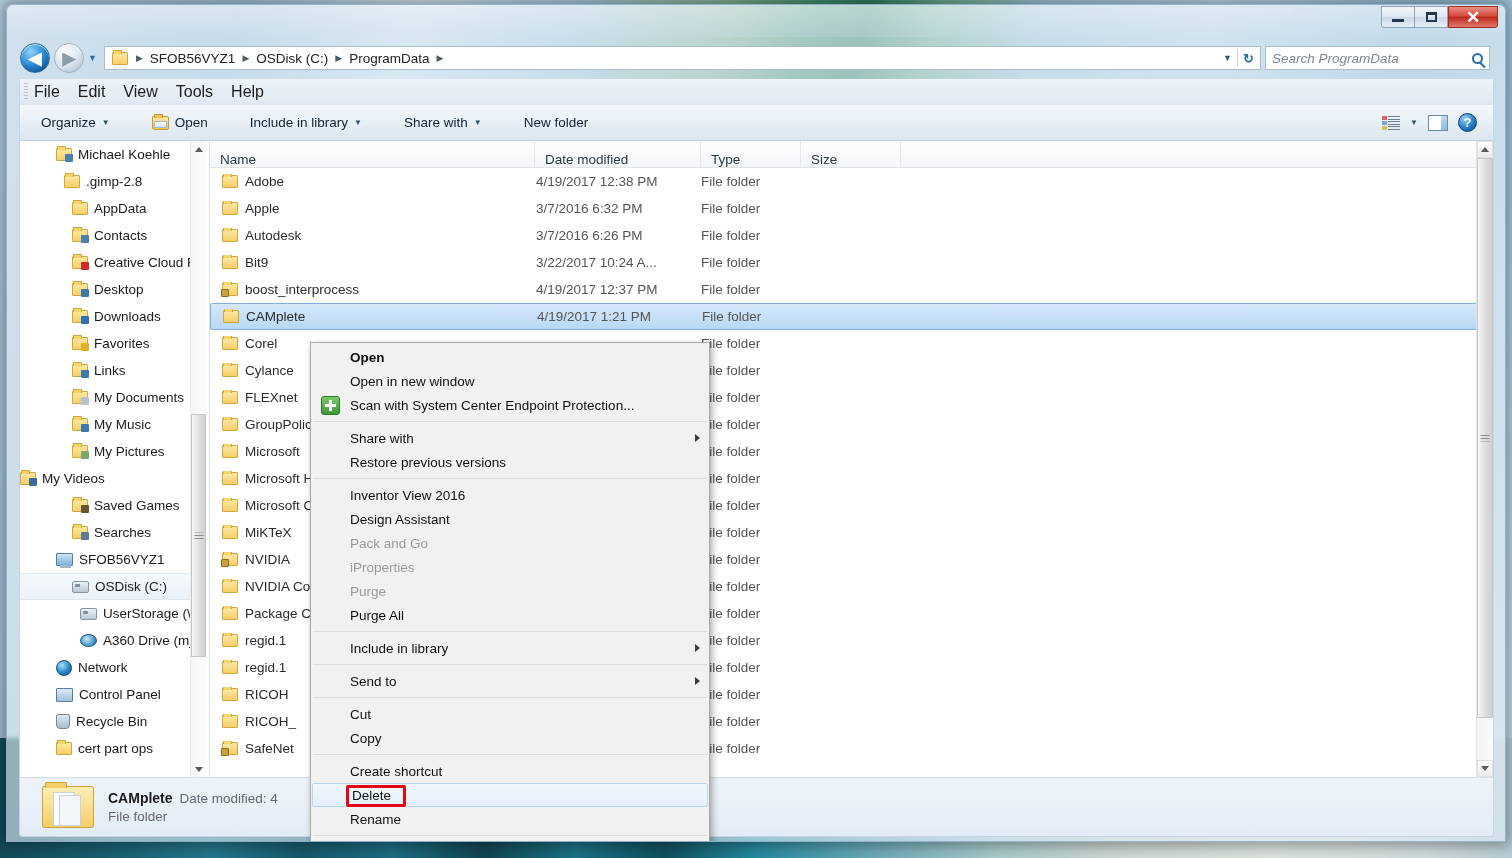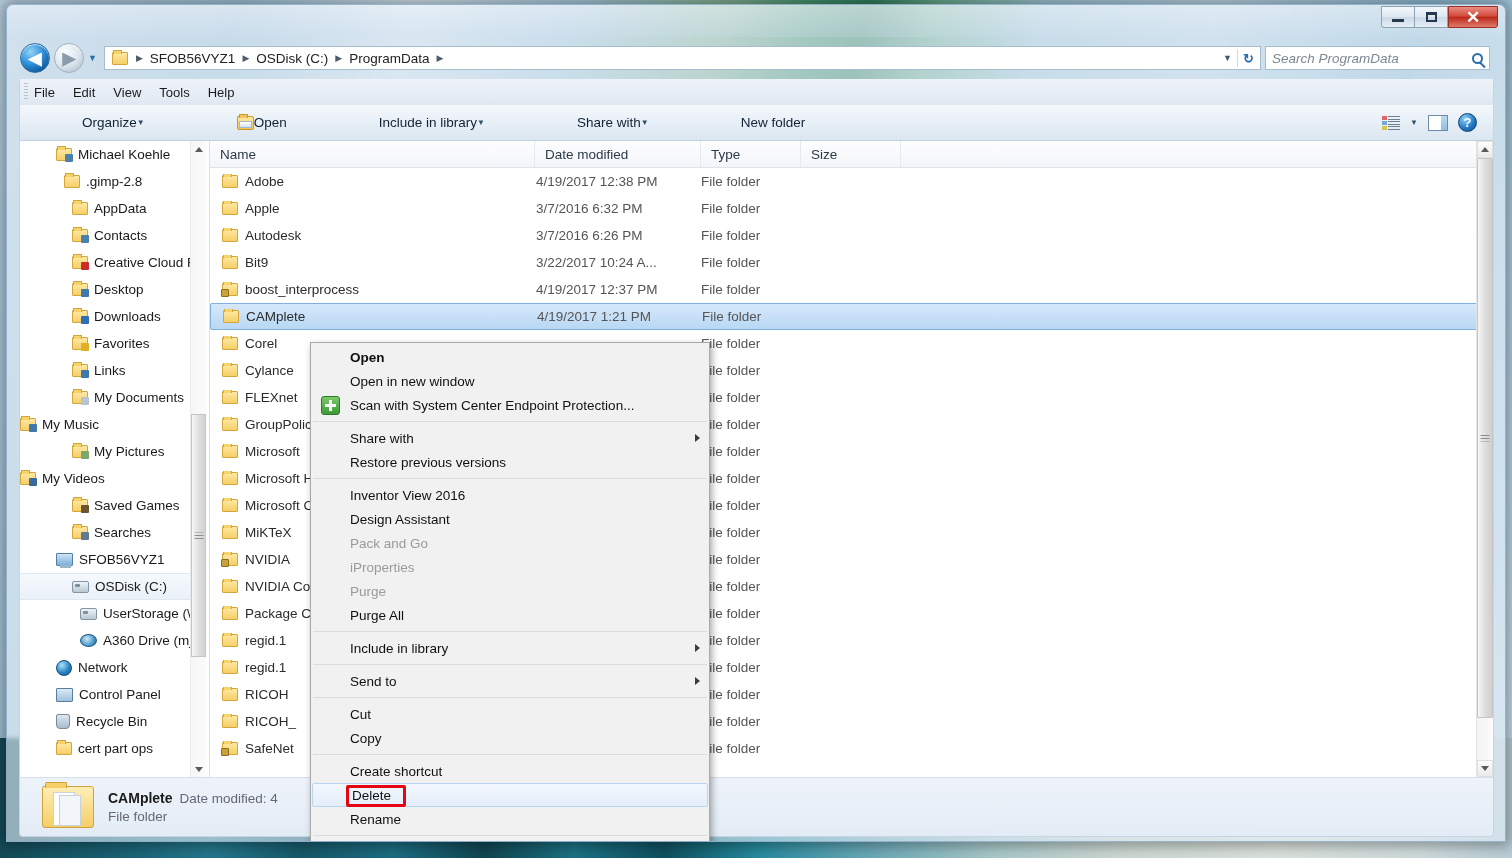--- a/index.html
+++ b/index.html
@@ -109,34 +109,34 @@
   }
   .magnifier{ width:11px;height:11px;border:2px solid #2a6ea8;border-radius:50%;position:relative;font-style:normal;}
   .magnifier::after{content:"";position:absolute;right:-5px;bottom:-4px;width:7px;height:2px;background:#2a6ea8;transform:rotate(45deg);}
 
   
   #menubar{
     position:absolute;left:12px;top:74px;width:1475px;height:26px;
     background:linear-gradient(180deg,#eef3f9,#dfe8f2);
     border-left:1px solid #c7d5e2;border-right:1px solid #c7d5e2;
     display:flex;align-items:center;padding-left:14px;gap:18px;
-    font-size:13px;color:#1b1b1b;
+    font-size:16px;color:#1b1b1b;
   }
   #menubar .grip{position:absolute;left:4px;top:4px;bottom:4px;width:4px;
     background:repeating-linear-gradient(180deg,#b6c4d2 0 1px,transparent 1px 3px);}
   #menubar .mi{cursor:default;}
 
   
   #toolbar{
     position:absolute;left:12px;top:100px;width:1475px;height:36px;
     background:linear-gradient(180deg,#f4f8fc 0%,#e7eff7 50%,#dbe6f1 100%);
     border-left:1px solid #c7d5e2;border-right:1px solid #c7d5e2;border-bottom:1px solid #c1d0de;
     display:flex;align-items:center;font-size:13.5px;color:#123;
   }
-  #toolbar .tb{display:flex;align-items:center;padding:0 30px;height:100%;cursor:default;margin-left:32px;}
+  #toolbar .tb{display:flex;align-items:center;gap:6px;padding:0 21px;height:100%;cursor:default;}
   .caret{font-size:8px;color:#33506b;}
   .folderopen-ic{
     width:17px;height:14px;position:relative;
     background:linear-gradient(180deg,#ffe9a8,#f2c458);
     border:1px solid #c79a2e;border-radius:1px 2px 2px 2px;
   }
   .folderopen-ic::before{content:"";position:absolute;left:1px;top:-3px;width:7px;height:3px;background:#f0c558;border:1px solid #c79a2e;border-bottom:none;border-radius:1px 1px 0 0;}
   .folderopen-ic::after{content:"";position:absolute;left:1px;top:4px;right:1px;bottom:1px;background:linear-gradient(180deg,#fff,#cfe3f3);border:1px solid #9dbdd6;}
   #toolbar .right{margin-left:auto;display:flex;align-items:center;gap:10px;padding-right:16px;}
   .viewicon{width:18px;height:14px;display:grid;grid-template-columns:5px 1fr;grid-template-rows:repeat(3,1fr);gap:1px;}
@@ -199,21 +199,21 @@
   
   #splitter{width:4px;background:#fff;border-right:1px solid #d9e2eb;}
 
   
   #filelist{flex:1;position:relative;background:#fff;overflow:hidden;}
   #colheader{
     height:27px;display:flex;align-items:stretch;
     background:linear-gradient(180deg,#fdfdfe,#f3f6f9);
     border-bottom:1px solid #dfe4e9;font-size:13.5px;color:#2b3a47;
   }
-  #colheader .col{display:flex;align-items:center;padding-left:10px;border-right:1px solid #e4e9ee;position:relative;}
+  #colheader .col{display:flex;align-items:flex-end;padding-left:10px;border-right:1px solid #e4e9ee;position:relative;}
   #colheader .col.name{width:325px;}
   #colheader .col.date{width:166px;}
   #colheader .col.type{width:100px;}
   #colheader .col.size{width:100px;}
   #colheader .col.pad{flex:1;border-right:none;}
   .frow{
     height:27px;display:flex;align-items:center;font-size:13.5px;color:#2b2b2b;
     cursor:default;
   }
   .frow.sel{
@@ -450,21 +450,21 @@
               <span class="ic-badge" style="background: rgb(63, 120, 173);"></span>
             </span>
             <span>Links</span>
           </div>
           <div class="treeitem" style="padding-left: 52px;">
             <span class="folder-ic">
               <span class="ic-badge" style="background: rgb(183, 196, 207);"></span>
             </span>
             <span>My Documents</span>
           </div>
-          <div class="treeitem" style="">
+          <div class="treeitem" style="padding-left: 52px;">
             <span class="folder-ic">
               <span class="ic-badge" style="background: rgb(63, 120, 173);"></span>
             </span>
             <span>My Music</span>
           </div>
           <div class="treeitem" style="padding-left: 52px;">
             <span class="folder-ic">
               <span class="ic-badge" style="background: rgb(121, 168, 106);"></span>
             </span>
             <span>My Pictures</span>

